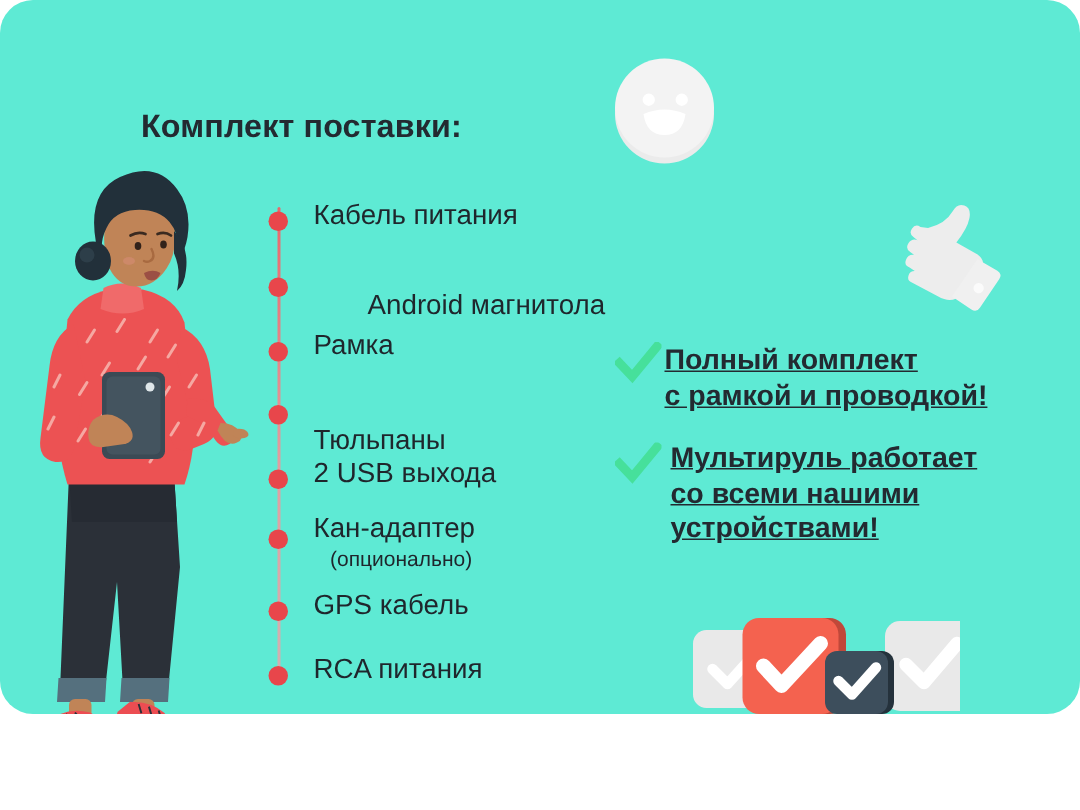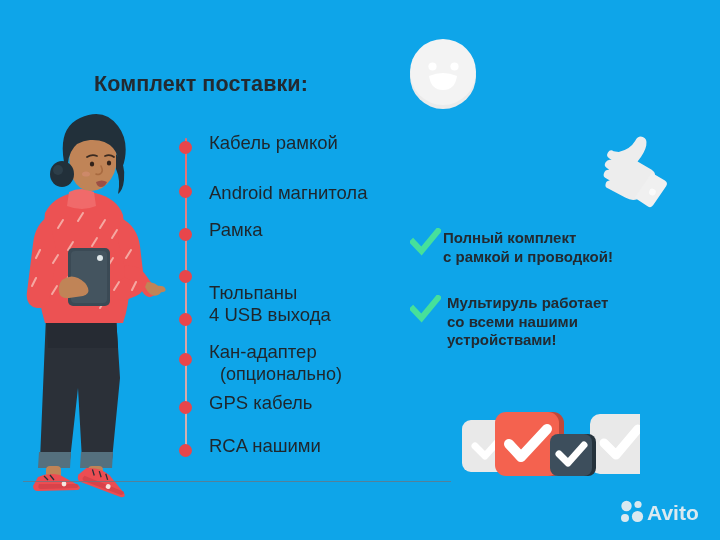--- a/index.html
+++ b/index.html
@@ -3,24 +3,25 @@
 <meta charset="utf-8">
 <style>
   html, body {
     margin: 0;
     padding: 0;
     background: #ffffff;
   }
   #stage {
     position: relative;
     width: 720px;
-    height: 540px;
-    background: #0ea5e9;
+    height: 476px;
+    background: #5eead4;
     overflow: hidden;
     font-family: "Liberation Sans", "DejaVu Sans", sans-serif;
+    border-radius: 22px;
     -webkit-font-smoothing: antialiased;
   }
 
   
   .deco { position: absolute; pointer-events: none; }
   #smiley-deco { left: 404px; top: 35px; width: 78px; height: 78px; }
   #thumb-deco  { left: 577px; top: 113px; width: 104px; height: 104px; }
 
   
   #page-title {
@@ -69,39 +70,40 @@
     left: 33px;
     font-size: 18.5px;
     color: #1f262c;
     font-weight: 400;
     white-space: nowrap;
     line-height: 1.05;
   }
   .item-sub {
     position: absolute;
     left: 44px;
-    font-size: 18px;
+    font-size: 14px;
     color: #1f262c;
     white-space: nowrap;
     line-height: 1.05;
   }
 
   
   #benefits { position: absolute; left: 410px; top: 228px; width: 300px; }
   .benefit { position: absolute; left: 0; width: 300px; }
   .check-icon { position: absolute; left: 0; top: 0; width: 31px; height: 31px; }
   .benefit-text {
     position: absolute;
     left: 33px;
     top: 1px;
-    font-size: 15px;
+    font-size: 19px;
     font-weight: 600;
     color: #232a31;
     line-height: 1.24;
     white-space: pre-line;
+    text-decoration: underline;
   }
   #benefit-1 { top: 0px; }
   #benefit-2 { top: 65px; }
   #benefit-2 .check-icon { top: 2px; }
   #benefit-2 .benefit-text { left: 37px; }
 
   
   #checkbox-cluster { position: absolute; left: 460px; top: 408px; width: 180px; height: 80px; }
 
   
@@ -150,50 +152,50 @@
     </g>
   </svg>
 
   <div id="page-title">Комплект поставки:</div>
 
   <div id="supply-list">
     <div id="timeline-rail"></div>
 
   <div class="list-item" style="top: 0px;">
         <div class="bullet" style="top: 13px; background: rgb(232, 70, 75);"></div>
-        <div class="item-label" style="top: 5px;">Кабель рамкой</div>
+        <div class="item-label" style="top: 5px;">Кабель питания</div>
       </div>
       <div class="list-item" style="top: 0px;">
         <div class="bullet" style="top: 57px; background: rgb(232, 70, 75);"></div>
-        <div class="item-label" style="top: 55px;">Android магнитола</div>
+        <div class="item-label" style="top: 65px; margin-left: 36px;">Android магнитола</div>
       </div>
       <div class="list-item" style="top: 0px;">
         <div class="bullet" style="top: 100px; background: rgb(232, 70, 75);"></div>
         <div class="item-label" style="top: 92px;">Рамка</div>
       </div>
       <div class="list-item" style="top: 0px;">
         <div class="bullet" style="top: 142px; background: rgb(232, 70, 75);"></div>
         <div class="item-label" style="top: 134px; margin-top: 21px;">Тюльпаны</div>
       </div>
       <div class="list-item" style="top: 0px;">
         <div class="bullet" style="top: 185px; background: rgb(232, 70, 75);"></div>
-        <div class="item-label" style="top: 177px;">4 USB выхода</div>
+        <div class="item-label" style="top: 177px;">2 USB выхода</div>
       </div>
       <div class="list-item" style="top: 0px;">
         <div class="bullet" style="top: 225px; background: rgb(232, 70, 75);"></div>
         <div class="item-label" style="top: 214px; text-align: center;">Кан-адаптер</div>
         <div class="item-sub" style="top: 237px;">(опционально)</div>
       </div>
       <div class="list-item" style="top: 0px;">
         <div class="bullet" style="top: 273px; background: rgb(232, 70, 75);"></div>
         <div class="item-label" style="top: 265px;">GPS кабель</div>
       </div>
       <div class="list-item" style="top: 0px;">
         <div class="bullet" style="top: 316px; background: rgb(232, 70, 75);"></div>
-        <div class="item-label" style="top: 308px;">RCA нашими</div>
+        <div class="item-label" style="top: 308px;">RCA питания</div>
       </div>
     </div>
 
   <div id="benefits">
     <div class="benefit" id="benefit-1">
       <svg class="check-icon" viewBox="0 0 31 31" xmlns="http://www.w3.org/2000/svg">
         <path d="M3 14 L11.5 23 L28 3" stroke="#46e09b" stroke-width="6" fill="none" stroke-linecap="square" stroke-linejoin="miter"></path>
       </svg>
       <div class="benefit-text">Полный комплект
 с рамкой и проводкой!</div>

